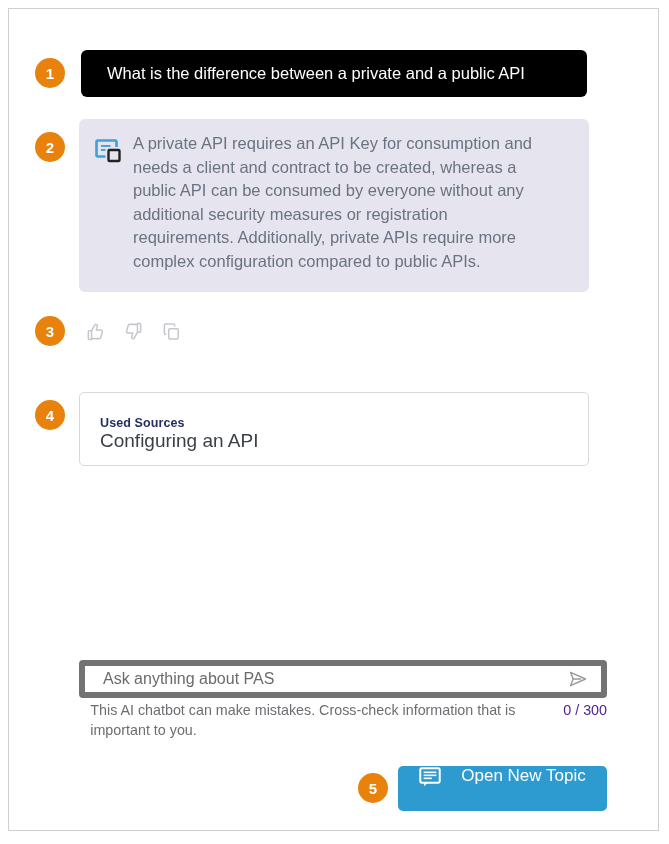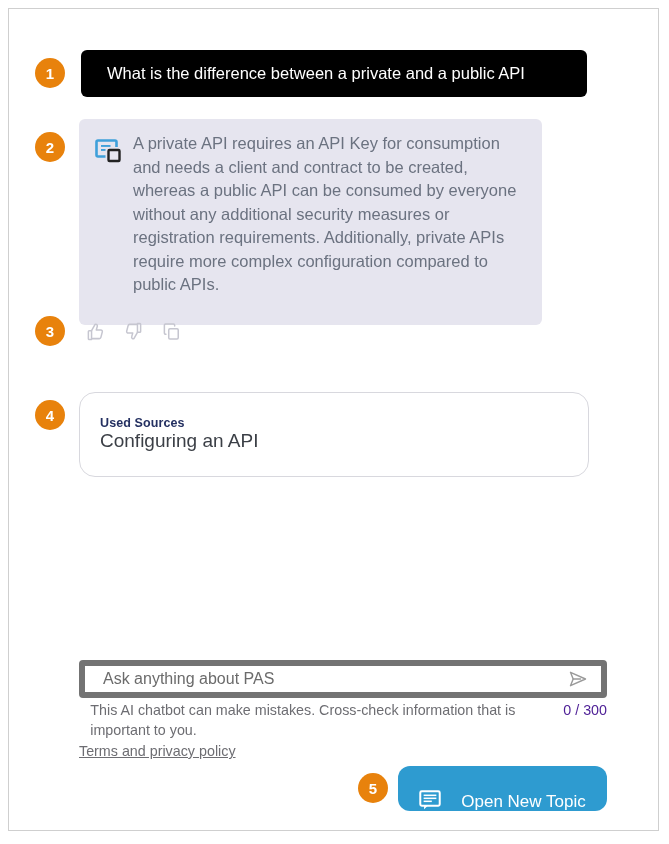--- a/index.html
+++ b/index.html
@@ -66,25 +66,25 @@
     font-size: 16.5px;
     line-height: 1.25;
     white-space: nowrap;
   }
 
   
   .answer-bubble {
     position: absolute;
     left: 70px;
     top: 110px;
-    width: 463px;
+    width: 510px;
     background: #E6E5EF;
     border-radius: 6px;
     box-sizing: border-box;
-    padding: 13px 16px 28px 16px;
+    padding: 13px 16px 19px 16px;
     display: flex;
     align-items: flex-start;
   }
   .answer-icon {
     flex: 0 0 auto;
     width: 28px;
     height: 24px;
     margin-right: 10px;
     margin-top: 7px;
   }
@@ -112,24 +112,24 @@
     justify-content: center;
     cursor: pointer;
   }
 
   
   .sources-card {
     position: absolute;
     left: 70px;
     top: 383px;
     width: 510px;
-    height: 85px;
+    height: 74px;
     background: #ffffff;
     border: 1px solid #d8d8de;
-    border-radius: 16px;
+    border-radius: 5px;
     box-sizing: border-box;
     padding: 23px 20px 8px 20px;
   }
   .sources-label {
     color: #243061;
     font-size: 12.5px;
     font-weight: bold;
     letter-spacing: 0.1px;
   }
   .sources-item {
@@ -212,23 +212,23 @@
 
   
   .new-topic-btn {
     position: absolute;
     left: 389px;
     top: 757px;
     width: 209px;
     height: 45px;
     background: #2E9BD0;
     border: none;
-    border-radius: 12px;
-    display: flex;
-    align-items: flex-end;
+    border-radius: 5px;
+    display: flex;
+    align-items: flex-start;
     justify-content: center;
     gap: 20px;
     cursor: pointer;
     font-family: "Liberation Sans", sans-serif;
   }
   .new-topic-label {
     color: #ffffff;
     font-size: 17px;
     line-height: 1;
   }
@@ -306,21 +306,20 @@
         <path d="M6.2 12H15"></path>
       </svg>
     </span>
   </div>
 
   <div class="disclaimer">
     <span class="disclaimer-text">This AI chatbot can make mistakes. Cross-check information that is important to you.</span>
     <span class="char-counter">0 / 300</span>
   </div>
 
-  <a class="terms-link" href="#">Terms and privacy policy</a>
 
   <div class="badge badge-5">
     <span>5</span>
   </div>
 
   <button class="new-topic-btn">
     <span class="new-topic-icon">
       <svg width="22" height="20" viewBox="0 0 24 22" xmlns="http://www.w3.org/2000/svg">
         <rect x="1.3" y="1.3" width="21.4" height="16" rx="1.6" fill="none" stroke="#ffffff" stroke-width="2.2"></rect>
         <rect x="5" y="5" width="14" height="1.7" fill="#ffffff"></rect>

